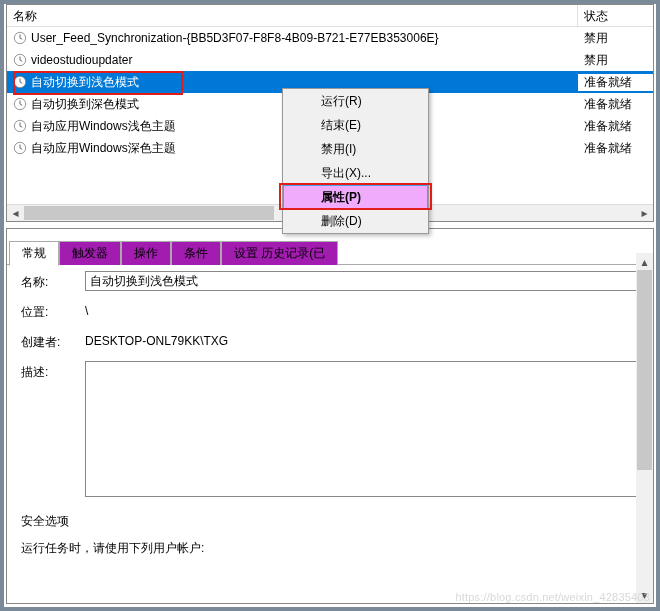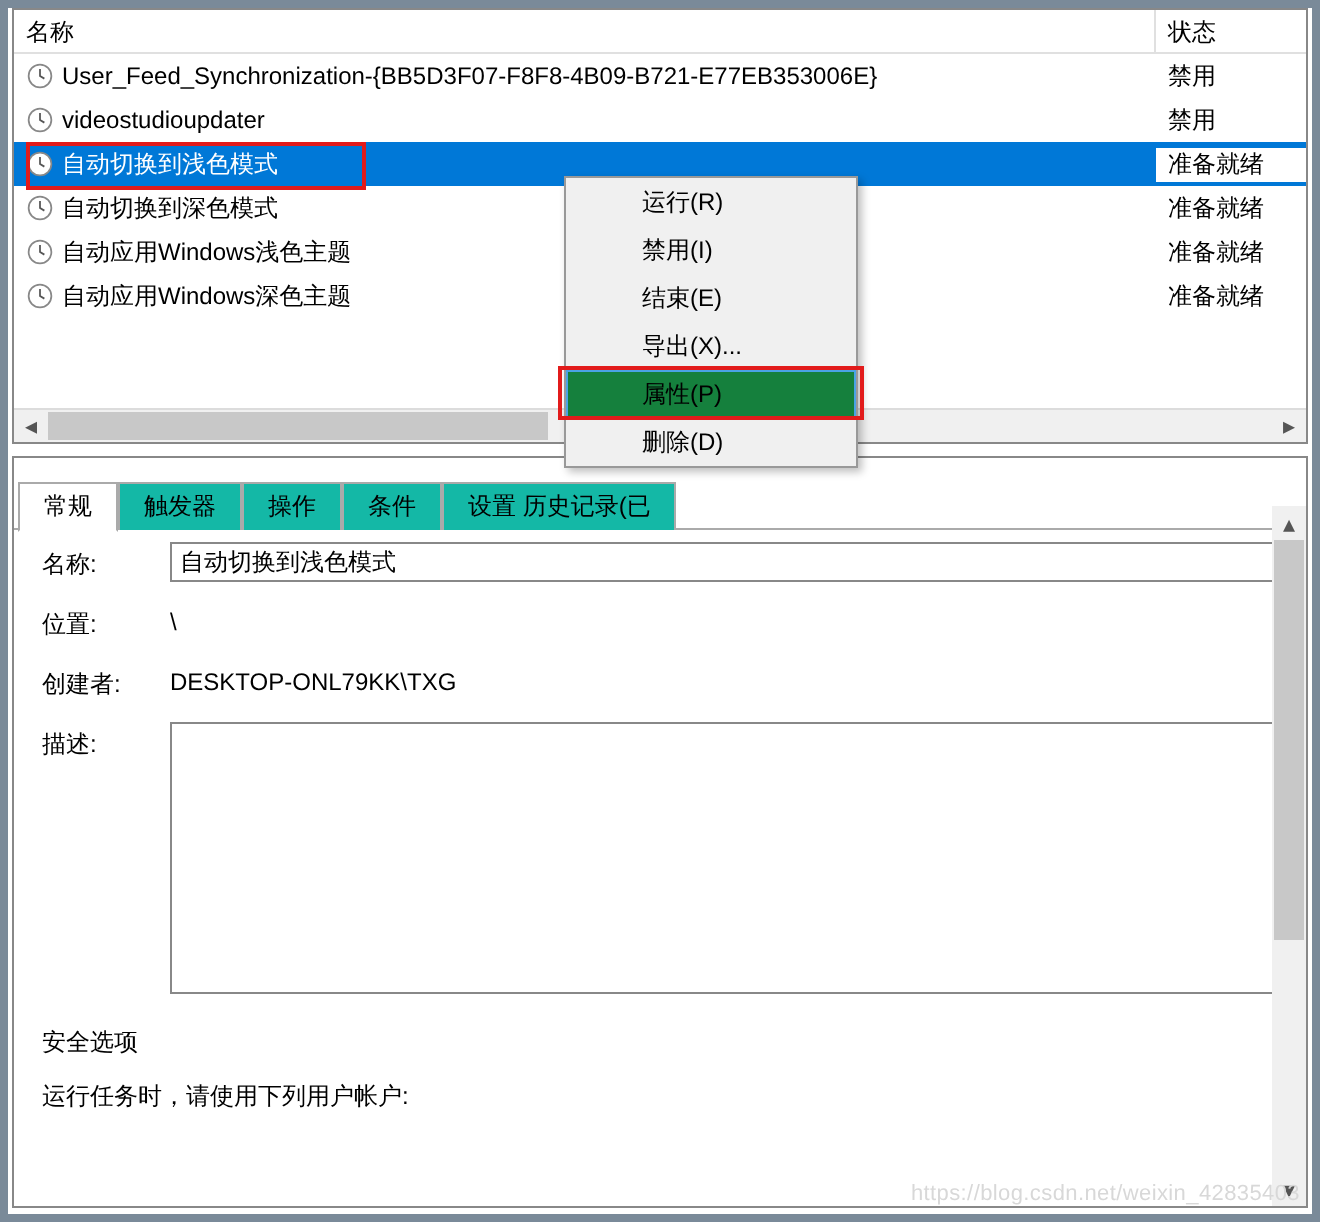--- a/index.html
+++ b/index.html
@@ -20,27 +20,27 @@
   .clock-icon { width: 14px; height: 14px; flex: 0 0 14px; }
   .hl-red { position: absolute; border: 2px solid #e21b1b; pointer-events: none; }
   .hscroll { height: 17px; background: #f0f0f0; border-top: 1px solid #dcdcdc; display: flex; align-items: stretch; }
   .hscroll .arrow { width: 17px; background: #f0f0f0; display: flex; align-items: center; justify-content: center; color: #555; }
   .hscroll .track { flex: 1; position: relative; }
   .hscroll .thumb { position: absolute; left: 0; top: 1px; bottom: 1px; width: 250px; background: #c8c8c8; }
   
   
   .ctx { position: absolute; left: 278px; top: 84px; width: 147px; background: #f0f0f0; border: 1px solid #999; box-shadow: 2px 2px 4px rgba(0,0,0,0.25); z-index: 10; }
   .ctx .item { padding: 4px 8px 4px 38px; height: 24px; display: flex; align-items: center; position: relative; }
-  .ctx .item.sel { background: #15803d; border: 1px solid #4aa3e6; padding: 3px 7px 3px 37px; }
+  .ctx .item.sel { background: #f0abfc; border: 1px solid #4aa3e6; padding: 3px 7px 3px 37px; font-weight: bold; }
   .ctx::before { content: ""; position: absolute; left: 28px; top: 2px; bottom: 2px; width: 0; }
   
   
   .bottom-pane { margin: 6px 2px 0 2px; height: 376px; border: 1px solid #888; background: #fff; position: relative; display: flex; flex-direction: column; }
   .tabs { display: flex; height: 24px; align-items: center; padding-left: 2px; border-bottom: 1px solid #aaa; margin-top: 12px; }
-  .tab { border: 1px solid #aaa; border-bottom: none; padding: 3px 12px; margin-right: 0px; background: #14b8a6; position: relative; }
+  .tab { border: 1px solid #aaa; border-bottom: none; padding: 3px 12px; margin-right: 0px; background: #a21caf; position: relative; }
   .tab.sel { background: #fff; z-index: 2; border-bottom: 1px solid #fff; margin-bottom: -1px; }
   .tab.rest { color: #000; }
   .props { padding: 6px 8px 0 14px; flex: 1; overflow: hidden; position: relative; }
   .prop-row { display: flex; align-items: flex-start; margin-bottom: 10px; }
   .prop-label { width: 64px; padding-top: 3px; }
   .prop-field { flex: 1; }
   .txt-input { width: 100%; border: 1px solid #888; padding: 2px 4px; height: 20px; background: #fff; font-size: 12px; }
   .plain { padding-top: 3px; }
   .desc-box { border: 1px solid #888; width: 100%; height: 136px; background: #fff; }
   .sec-group { margin-top: 16px; padding: 0 0 0 0; }
@@ -134,24 +134,24 @@
     </div>
 
     <div class="hl-red" style="left:6px; top:66px; width:170px; height:24px;"></div>
   </div>
 
   <div class="ctx">
     <div class="item">
         <span>运行(R)</span>
       </div>
     <div class="item">
+        <span>结束(E)</span>
+      </div>
+    <div class="item">
         <span>禁用(I)</span>
-      </div>
-    <div class="item">
-        <span>结束(E)</span>
       </div>
     <div class="item">
         <span>导出(X)...</span>
       </div>
     <div class="item sel">
         <span>属性(P)</span>
       </div>
     <div class="item">
         <span>删除(D)</span>
       </div>

